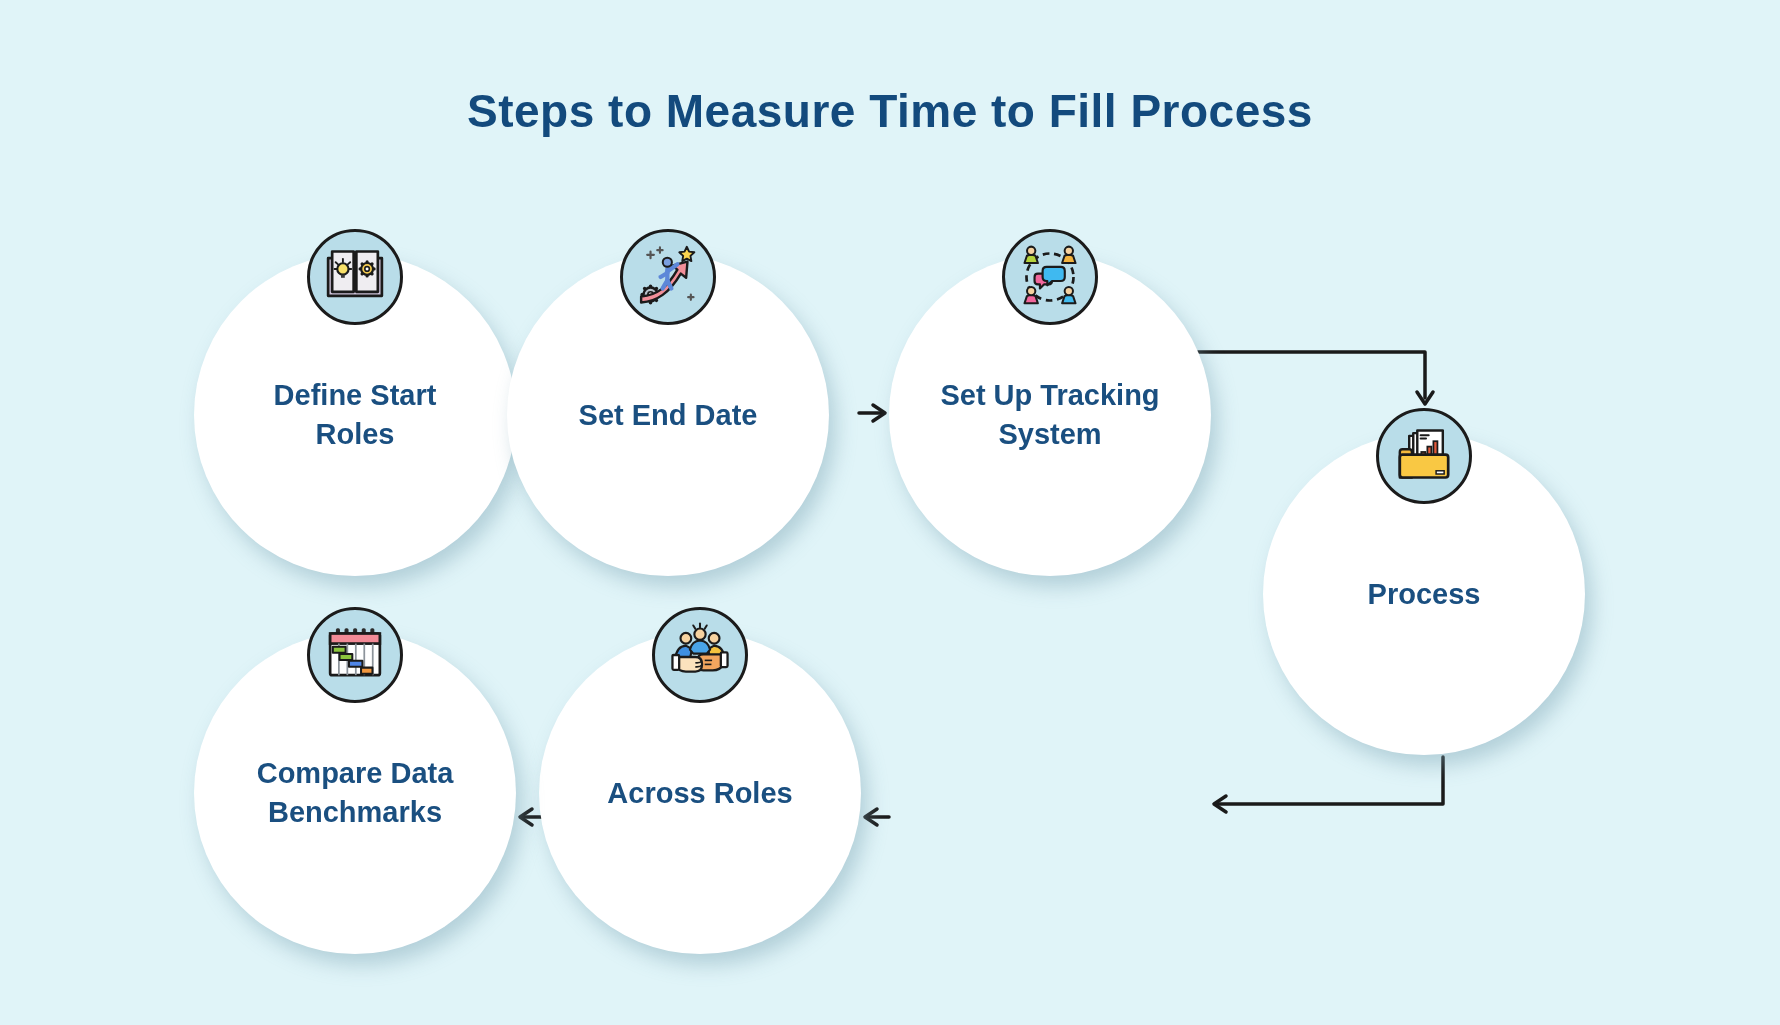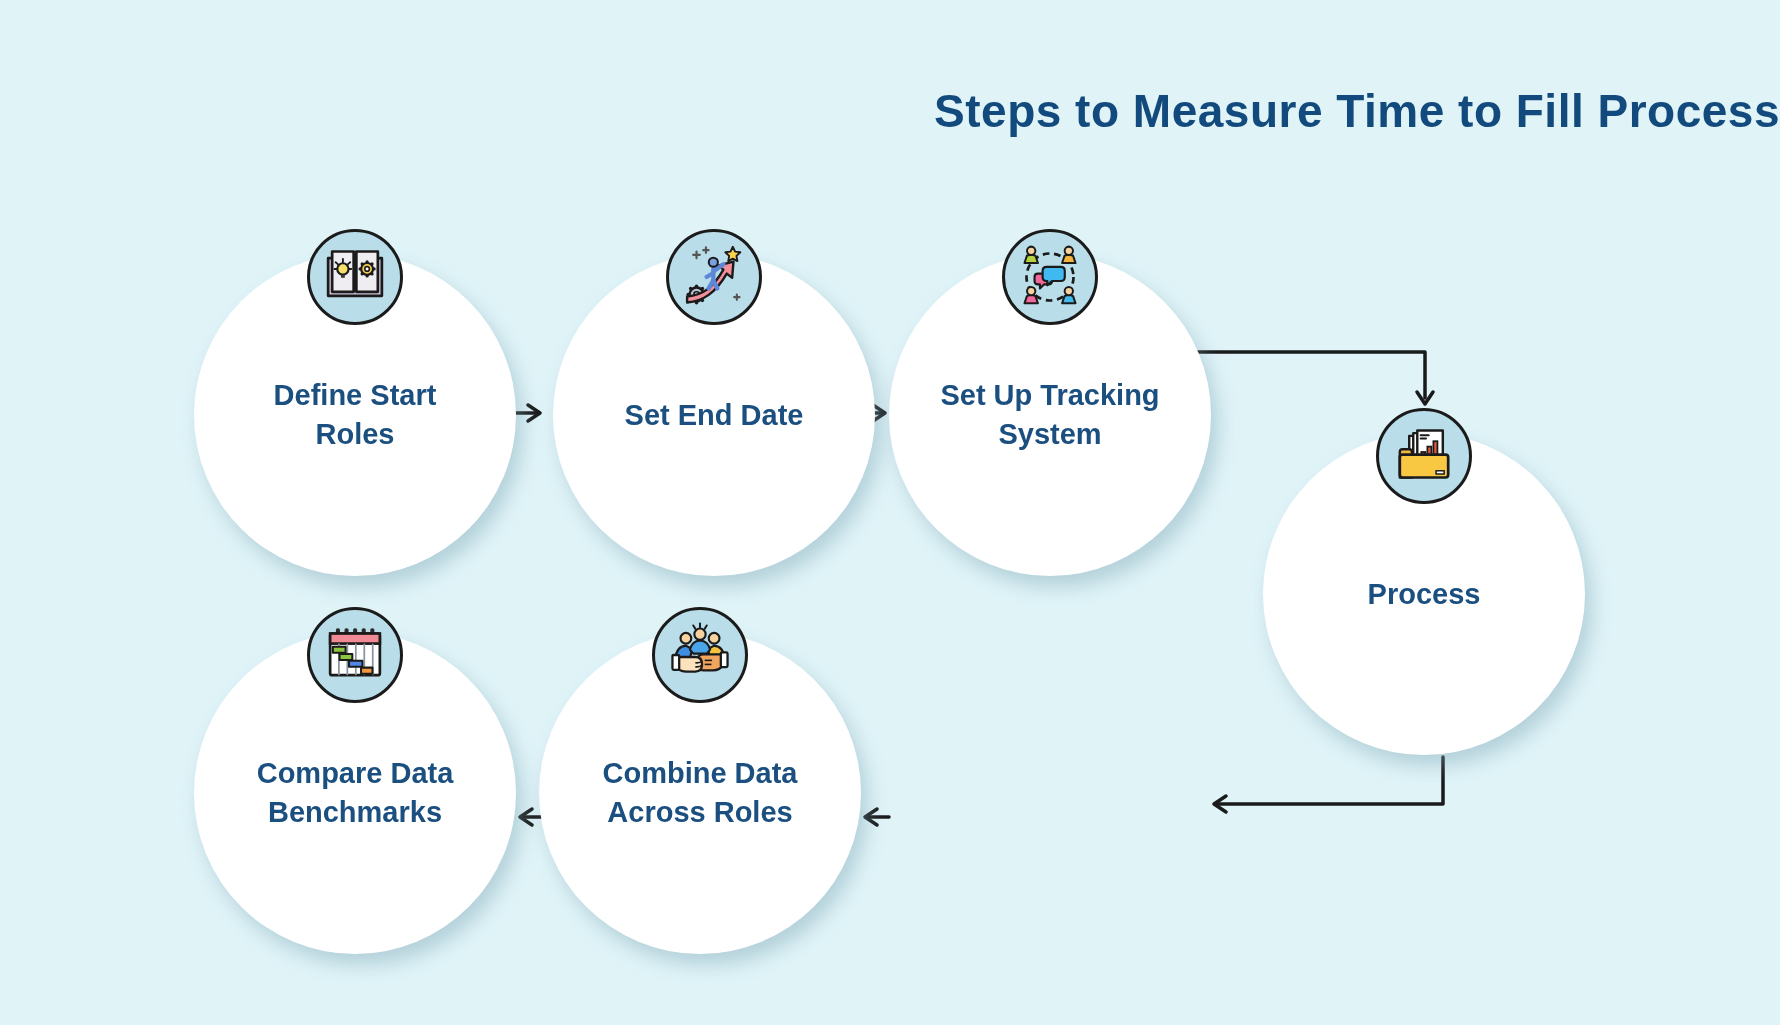--- a/index.html
+++ b/index.html
@@ -12,21 +12,21 @@
     width:1780px;
     height:1025px;
     background:#e0f4f8;
     overflow:hidden;
   }
   .title{
     position:absolute;
     top:84px; left:0;
     width:100%;
     margin:0;
-    text-align:right;
+    text-align:center;
     font-size:46px;
     font-weight:700;
     letter-spacing:.5px;
     color:#134a7d;
   }
   .connectors{
     position:absolute;
     top:0; left:0;
     width:1780px; height:1025px;
     pointer-events:none;
@@ -127,21 +127,21 @@
         <circle cx="41" cy="26" r="4.4" fill="#f6cd52" stroke="#1b1b1b" stroke-width="1.6"></circle>
         <circle cx="41" cy="26" r="1.7" fill="#ffffff" stroke="#1b1b1b" stroke-width="1.2"></circle>
       </svg>
     </div>
     <div class="label">
       <div>Define Start</div>
       <div>Roles</div>
     </div>
   </div>
 
-  <div class="node" style="left:553px;top:254px">
+  <div class="node" style="left:507px;top:254px">
     <div class="badge">
       <svg viewBox="0 0 64 64">
         <g stroke="#555" stroke-width="1.6" stroke-linecap="round">
           <path d="M19 13 v5 M16.5 15.5 h5"></path>
           <path d="M26 10 v4 M24 12 h4"></path>
           <path d="M49 45 v4 M47 47 h4"></path>
         </g>
         <g stroke="#1b1b1b" stroke-width="2.6" stroke-linecap="round">
           <path d="M19 38.8 v12.4"></path>
             <path d="M12.8 45 h12.4"></path>
@@ -245,21 +245,20 @@
         <path d="M14.5 33.5 h14 q5 0 5 5 v.8 q0 5 -5 5 h-7 q-5.5 0 -7 -4.2 z" fill="#fbe2bd" stroke="#1b1b1b" stroke-width="1.7" stroke-linejoin="round"></path>
         <g stroke="#1b1b1b" stroke-width="1.2" fill="none">
           <path d="M28.5 37.8 q3.5 .4 5 -1.3"></path>
             <path d="M28.5 40.8 q3.5 .4 5 -1.3"></path>
         </g>
         <rect x="11.5" y="32" width="5" height="11" rx="1" fill="#ffffff" stroke="#1b1b1b" stroke-width="1.7"></rect>
         <rect x="47.5" y="30" width="5" height="11" rx="1" fill="#ffffff" stroke="#1b1b1b" stroke-width="1.7"></rect>
       </svg>
     </div>
     <div class="label">
-      <div>Combine Data</div>
       <div>Across Roles</div>
     </div>
   </div>
 
   <div class="node" style="left:194px;top:632px">
     <div class="badge">
       <svg viewBox="0 0 64 64">
         <g fill="#2b2b2b">
           <rect x="17.8" y="12" width="3" height="6" rx="1.2"></rect>
           <rect x="24.2" y="12" width="3" height="6" rx="1.2"></rect>

